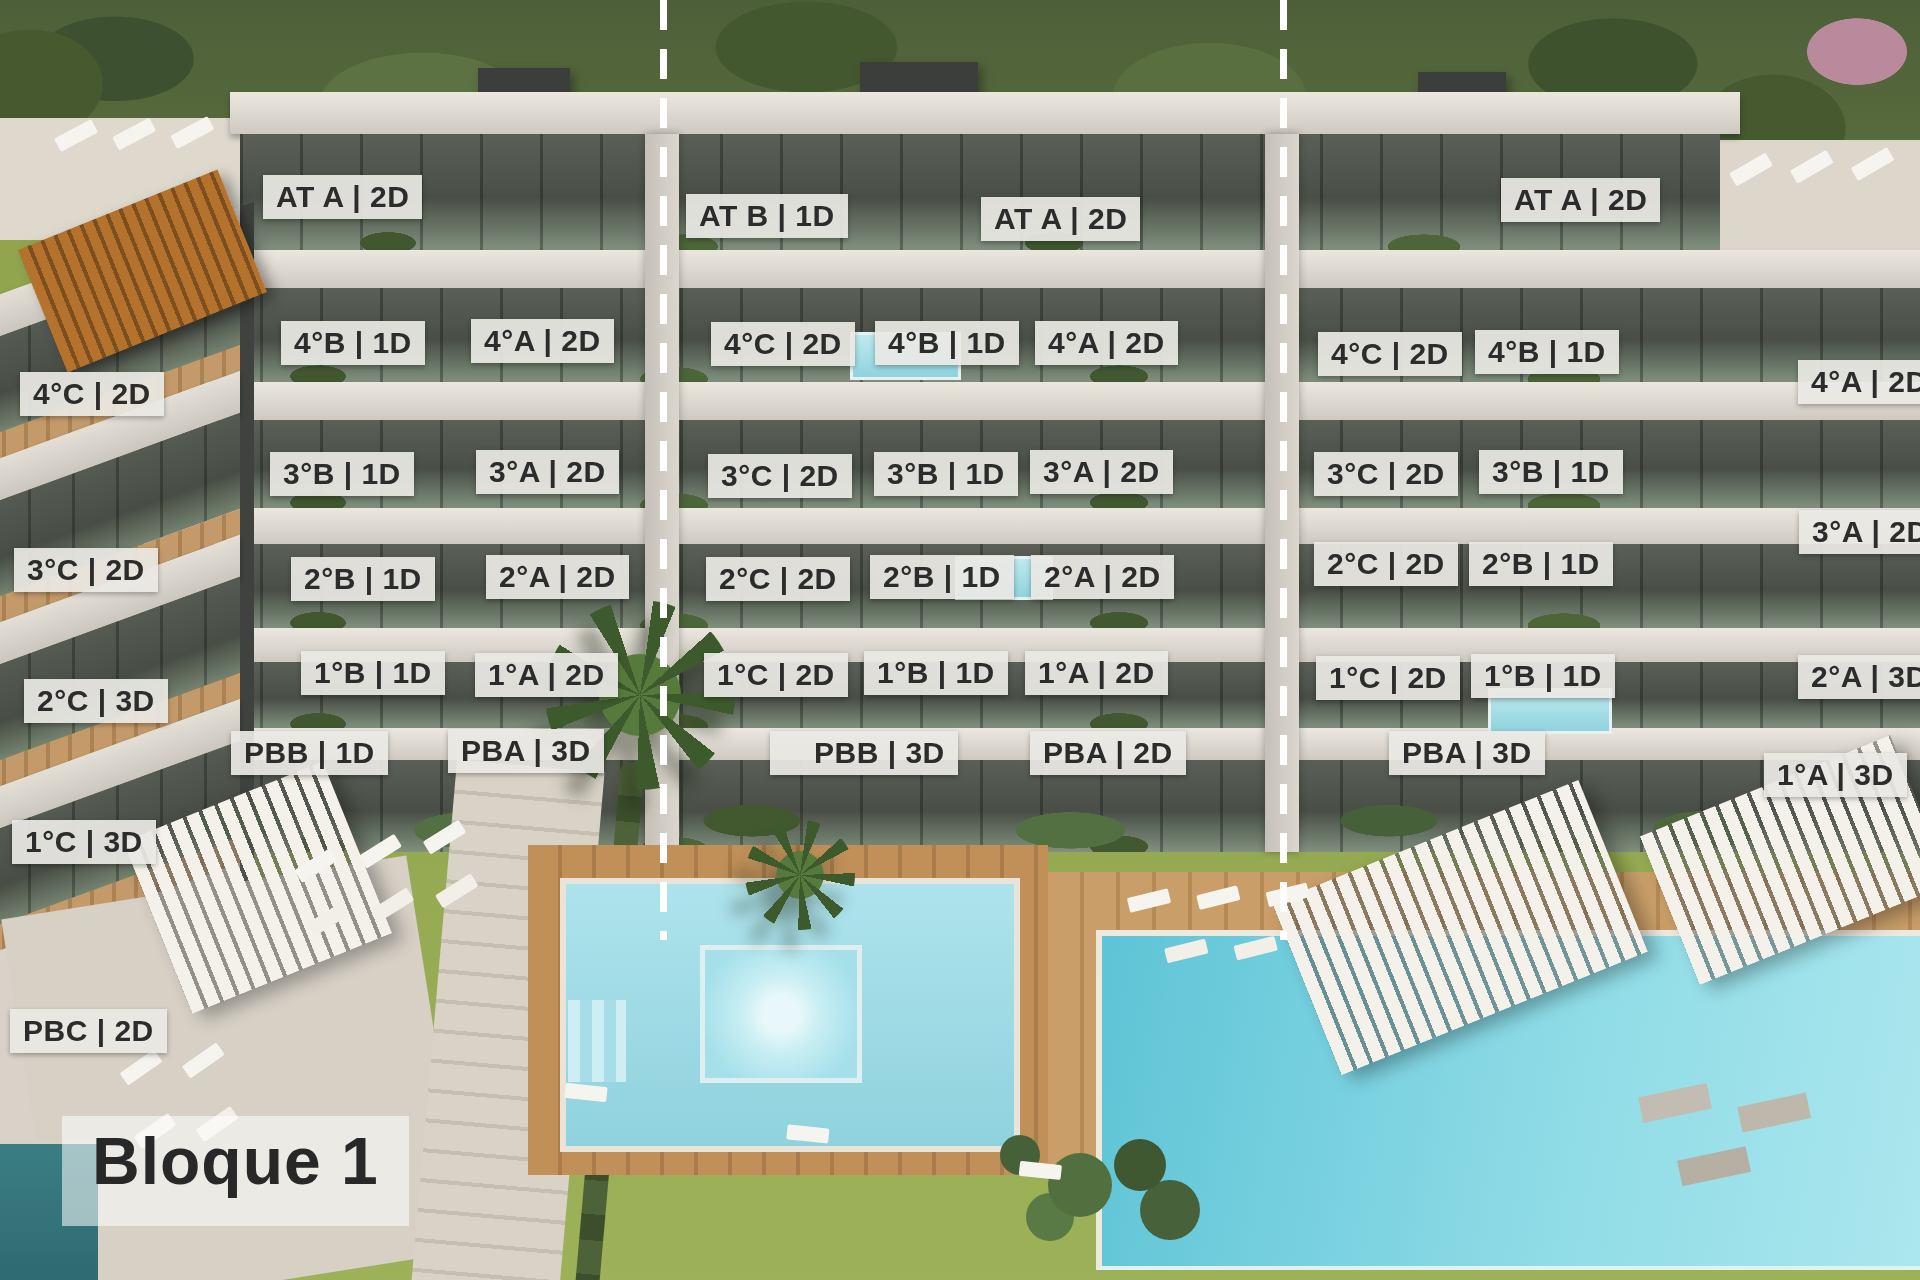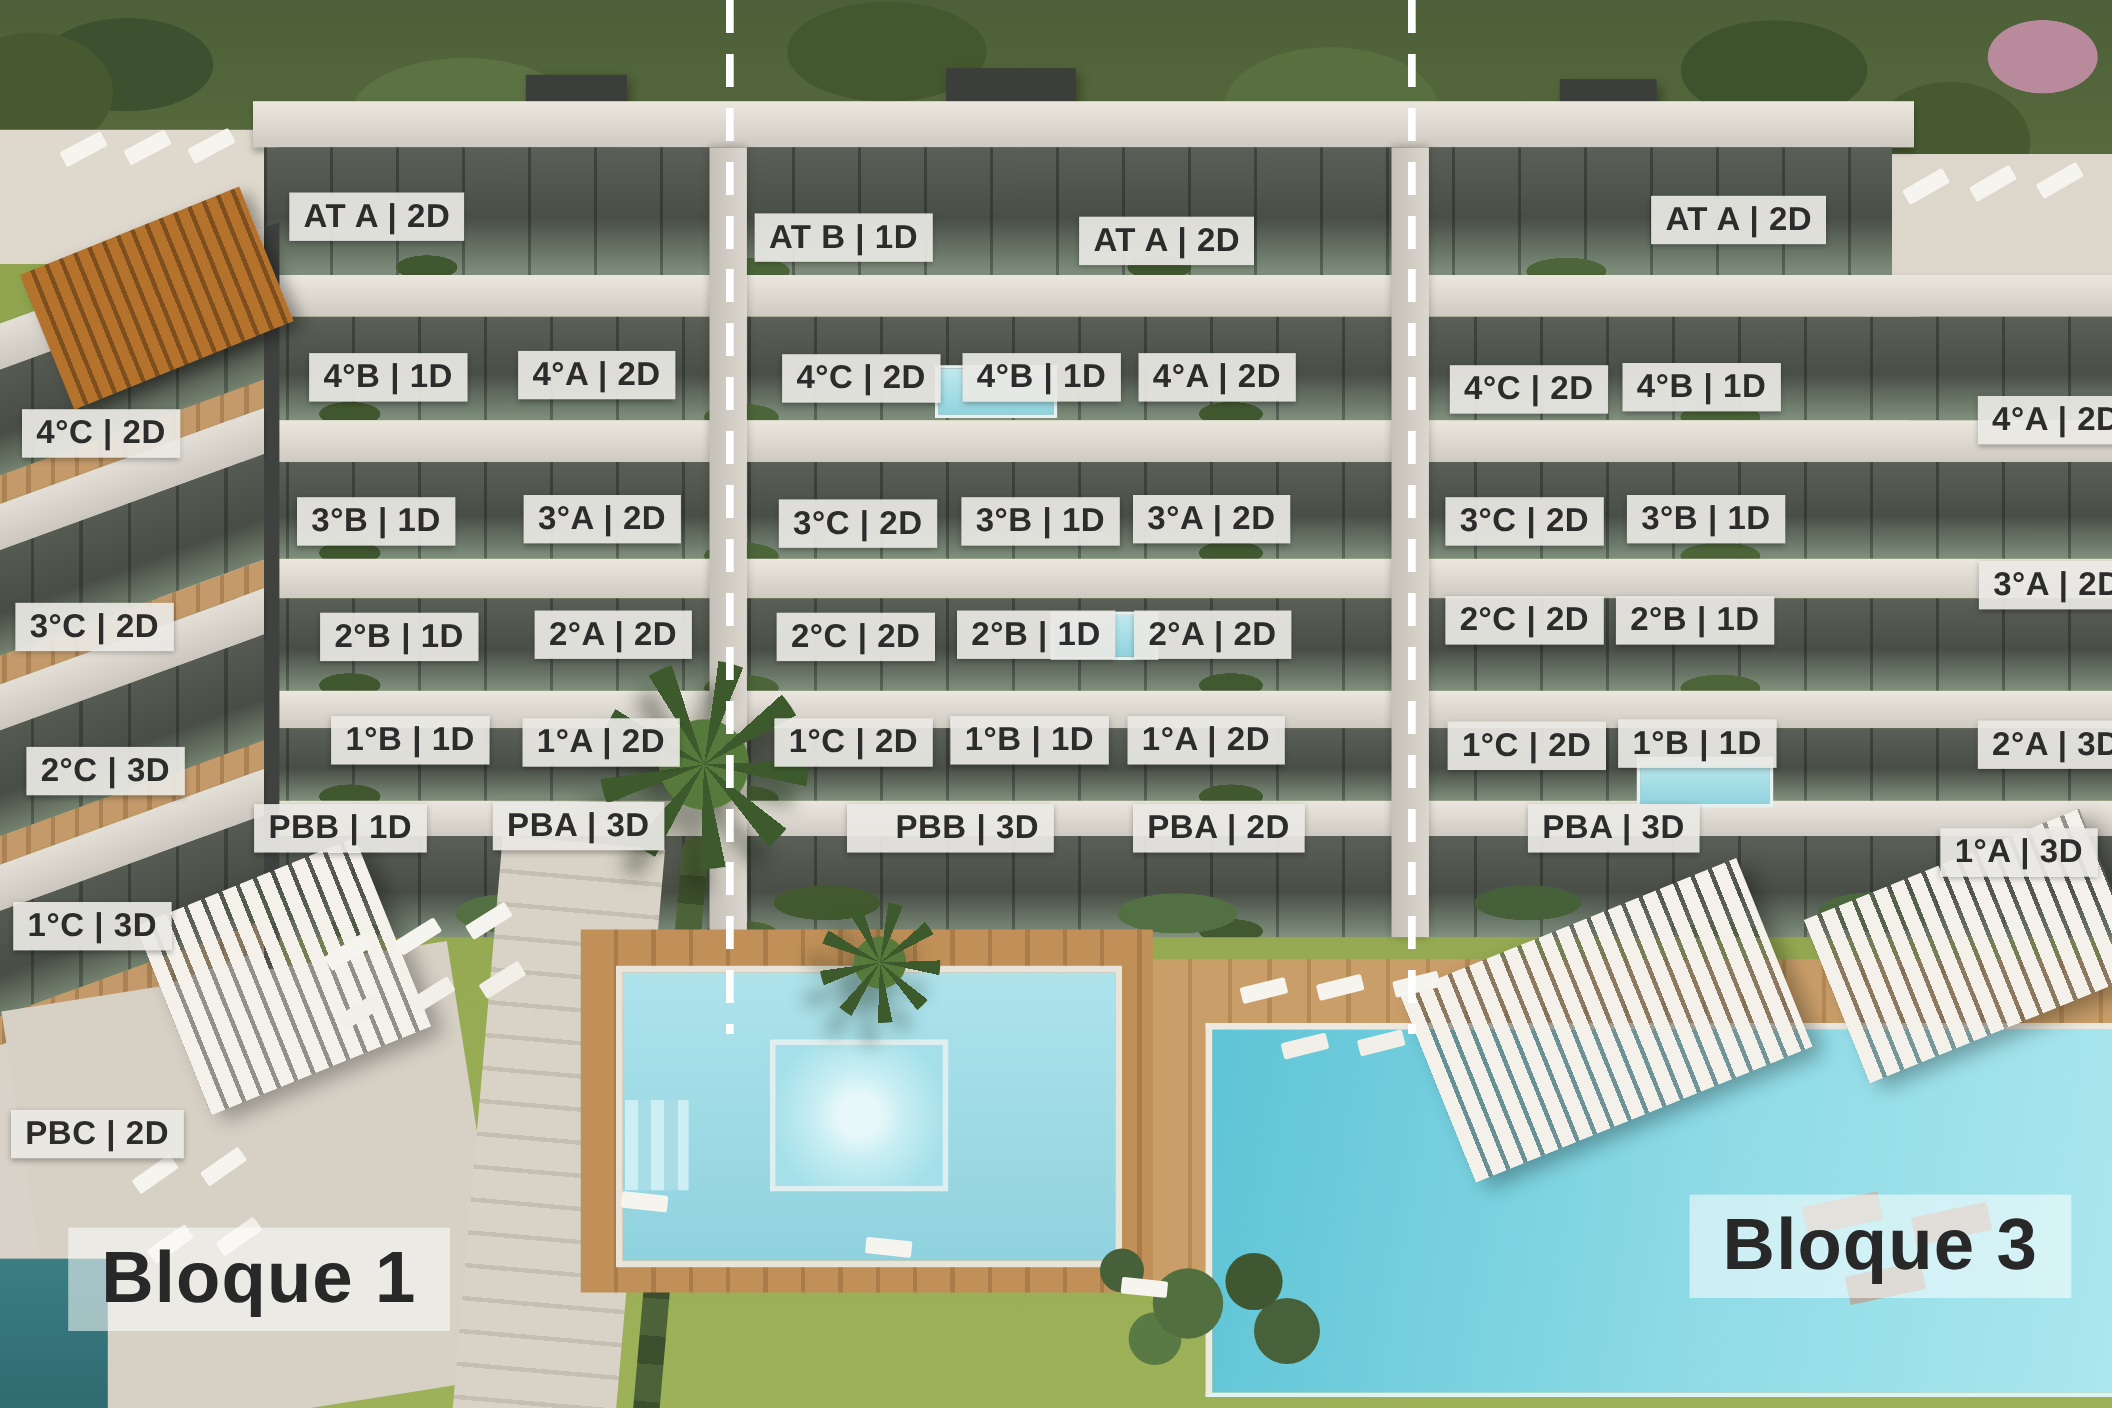--- a/index.html
+++ b/index.html
@@ -140,21 +140,21 @@
   .divider{position:absolute;top:0;width:7px;height:940px;z-index:45;
     background:repeating-linear-gradient(to bottom,#ffffff 0 30px,rgba(255,255,255,0) 30px 49px);}
   .d1{left:660px;} .d2{left:1280px;}
 
   
   #labels-layer{position:absolute;left:0;top:0;width:100%;height:100%;z-index:50;}
   .unit-label{position:absolute;font-weight:bold;font-size:30px;line-height:1;color:#2c2c2c;
     background:rgba(233,232,228,.93);padding:7px 13px;letter-spacing:.5px;white-space:nowrap;
     box-shadow:0 2px 5px rgba(0,0,0,.3);}
   .block-title{position:absolute;font-weight:bold;font-size:66px;line-height:1;color:#282828;
-    background:rgba(255,255,255,.55);padding:12px 30px 16px;letter-spacing:1px;z-index:52;white-space:nowrap;}
+    background:rgba(255,255,255,.55);padding:12px 30px 32px;letter-spacing:1px;z-index:52;white-space:nowrap;}
   .t1{left:62px;top:1116px;} .t2{left:806px;top:1086px;} .t3{left:1536px;top:1086px;}
 </style>
 </head>
 <body>
 
 <div class="scene">
 
   <div class="veg-top"></div>
   <div class="veg-right"></div>
   <div class="veg-left"></div>
@@ -279,14 +279,13 @@
       <div class="unit-label" style="left: 1799px; top: 510px;">3°A | 2D</div>
       <div class="unit-label" style="left: 1314px; top: 542px;">2°C | 2D</div>
       <div class="unit-label" style="left: 1469px; top: 542px;">2°B | 1D</div>
       <div class="unit-label" style="left: 1798px; top: 655px;">2°A | 3D</div>
       <div class="unit-label" style="left: 1316px; top: 656px;">1°C | 2D</div>
       <div class="unit-label" style="left: 1471px; top: 654px;">1°B | 1D</div>
       <div class="unit-label" style="left: 1389px; top: 731px;">PBA | 3D</div>
       <div class="unit-label" style="left: 1764px; top: 753px;">1°A | 3D</div>
     </div>
   <div class="block-title t1">Bloque 1</div>
-  <div class="block-title t3">Bloque 3</div>
 </div>
 
 </body></html>

